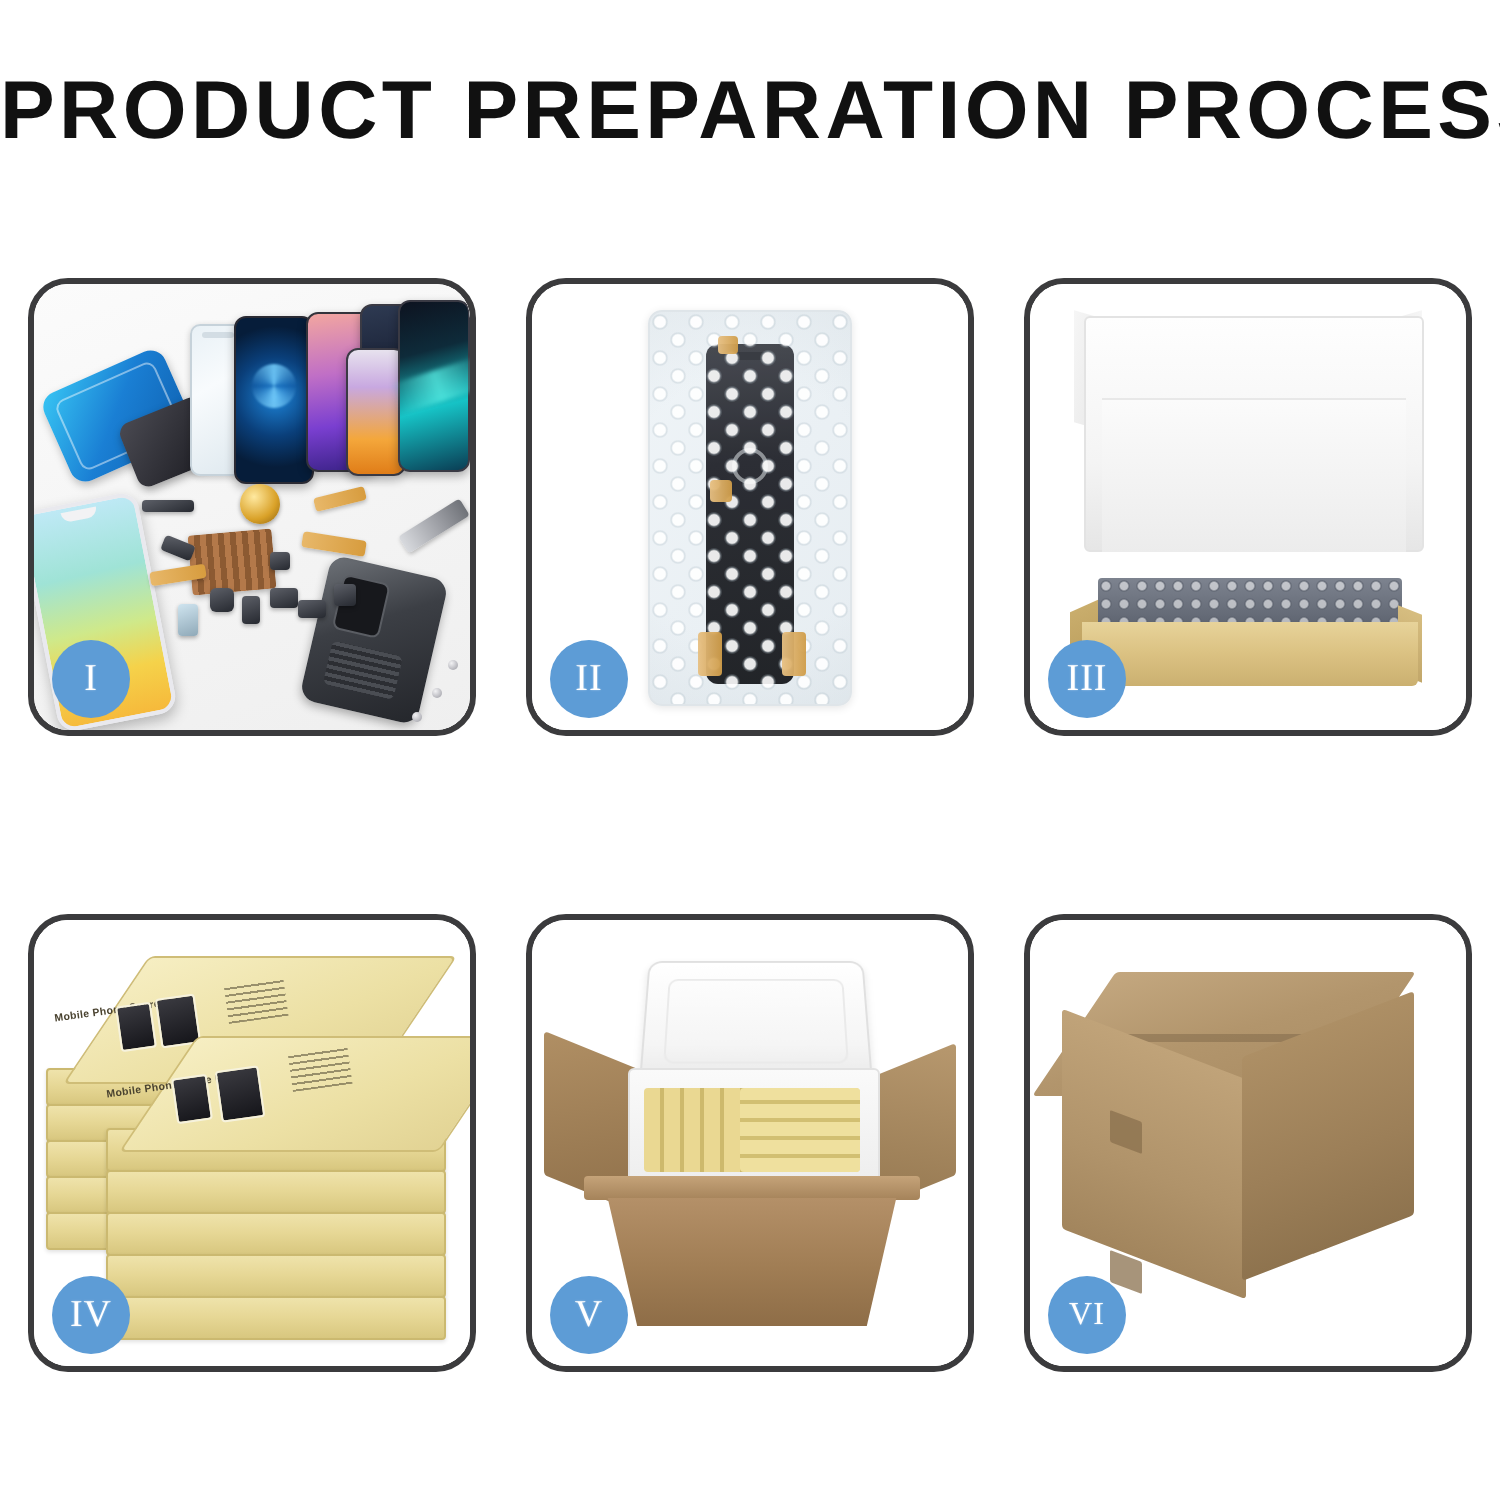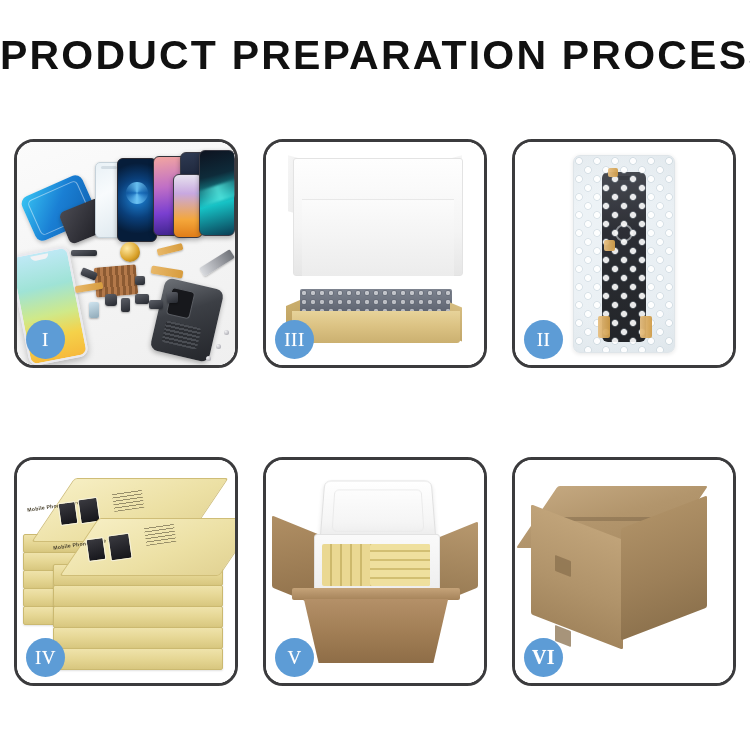--- a/index.html
+++ b/index.html
@@ -88,21 +88,21 @@
     color: #ffffff;
     display: flex;
     align-items: center;
     justify-content: center;
     font-family: "Liberation Serif", serif;
     font-size: 19px;
     letter-spacing: 0.5px;
     z-index: 40;
     text-shadow: 0 0 1px rgba(255,255,255,0.5);
   }
-  .badge.small-num { font-size: 20px; font-weight: bold; }
+  .badge.small-num { font-size: 16px; }
 
   
   .p1 .bg {
     position: absolute; inset: 0;
     background: linear-gradient(160deg,#fbfbfb 0%,#f4f4f4 55%,#efefef 100%);
   }
   .phone {
     position: absolute;
     border-radius: 7px;
     box-shadow: 0 2px 5px rgba(0,0,0,0.30);
@@ -568,49 +568,49 @@
         <div class="tiny-part tp8"></div>
         <div class="tiny-part tp9"></div>
         <div class="screw s1"></div>
         <div class="screw s2"></div>
         <div class="screw s3"></div>
         <div class="tweezer"></div>
       </div>
       <div class="badge">I</div>
     </div>
 
-    <div class="card p3">
-      <div class="card-inner">
-        <div class="bg"></div>
-        <div class="box3-flapL"></div>
-        <div class="box3-flapR"></div>
-        <div class="box3-lidfoam"></div>
-        <div class="box3-contents"></div>
-        <div class="box3-sideL"></div>
-        <div class="box3-sideR"></div>
-        <div class="box3-front"></div>
-      </div>
-      <div class="badge">III</div>
-    </div>
-
     <div class="card p2">
       <div class="card-inner">
         <div class="bg"></div>
         <div class="bubblebag">
           <div class="inner-part"></div>
           <div class="bubbles"></div>
           <div class="tape tape-a"></div>
           <div class="tape tape-b"></div>
           <div class="tape tape-c"></div>
           <div class="tape tape-d"></div>
         </div>
       </div>
       <div class="badge">II</div>
     </div>
 
+    <div class="card p3">
+      <div class="card-inner">
+        <div class="bg"></div>
+        <div class="box3-flapL"></div>
+        <div class="box3-flapR"></div>
+        <div class="box3-lidfoam"></div>
+        <div class="box3-contents"></div>
+        <div class="box3-sideL"></div>
+        <div class="box3-sideR"></div>
+        <div class="box3-front"></div>
+      </div>
+      <div class="badge">III</div>
+    </div>
+
     <div class="card p4">
       <div class="card-inner">
         <div class="bg"></div>
         <div class="stack">
 
           <div class="ybox" style="left:6px;  top:74px;  width:96px; height:17px;"></div>
           <div class="ybox" style="left:6px;  top:92px;  width:96px; height:17px;"></div>
           <div class="ybox" style="left:6px;  top:110px; width:96px; height:17px;"></div>
           <div class="ybox" style="left:6px;  top:128px; width:96px; height:17px;"></div>
           <div class="ybox" style="left:6px;  top:146px; width:96px; height:17px;"></div>

